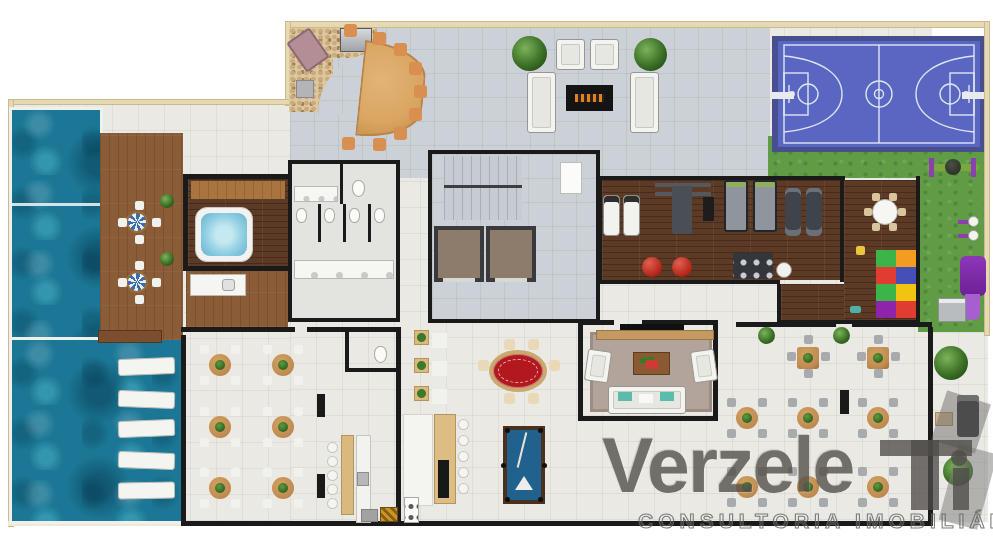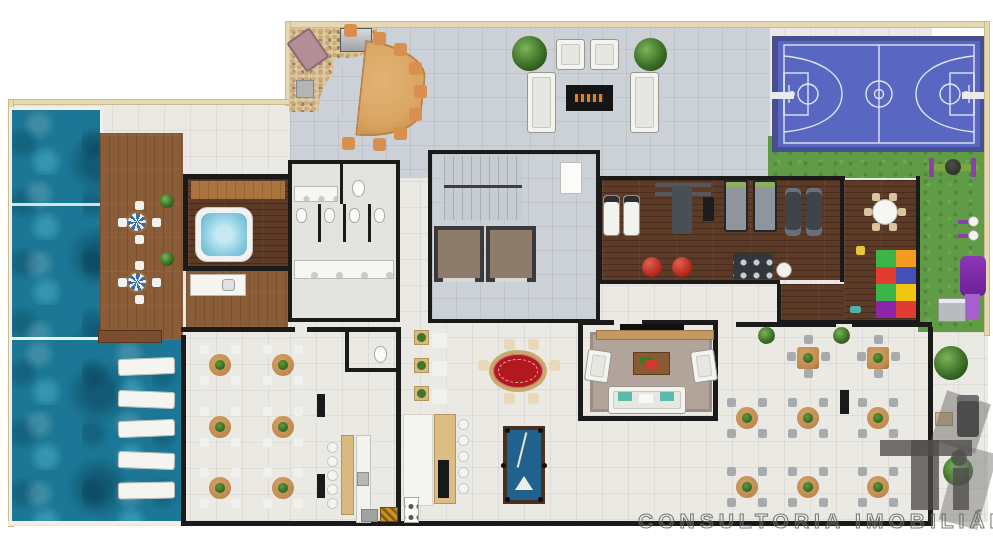--- a/index.html
+++ b/index.html
@@ -270,19 +270,20 @@
   <div class="a tbl d cg ctr" style="left:797px;top:476px;"></div>
   <div class="a tbl d cg ctr" style="left:867px;top:476px;"></div>
 
   <div class="a plantR" style="left:934px;top:346px;width:34px;height:34px;"></div>
   <div class="a plantR" style="left:943px;top:456px;width:30px;height:30px;"></div>
   <div class="a" style="left:957px;top:395px;width:22px;height:42px;background:#2a2b2d;border-radius:4px;box-shadow:inset 0 6px 0 #6f7174;"></div>
   <div class="a" style="left:935px;top:412px;width:18px;height:14px;background:#cbb089;border:1px solid #a28a62;"></div>
 
   <div class="a" style="left:938px;top:396px;width:46px;height:52px;background:#6f6e6b;opacity:.5;transform:rotate(18deg);"></div>
   <div class="a" style="left:948px;top:448px;width:40px;height:78px;background:#7a7977;opacity:.5;transform:rotate(15deg);"></div>
+  <div class="a wm-brand" style="left:602px;top:421px;">Verzele</div>
   <div class="a" style="left:880px;top:440px;width:92px;height:16px;background:#4e4c49;opacity:.78;"></div>
   <div class="a" style="left:911px;top:440px;width:28px;height:70px;background:#4e4c49;opacity:.78;"></div>
   <div class="a" style="left:951px;top:450px;width:16px;height:16px;border-radius:50%;background:#4e4c49;opacity:.78;"></div>
   <div class="a" style="left:953px;top:468px;width:16px;height:42px;background:#4e4c49;opacity:.78;"></div>
   <div class="a wm-tag" style="left:638px;top:509px;">CONSULTORIA IMOBILIÁRIA</div>
 
 </div>
 
 </body></html>

